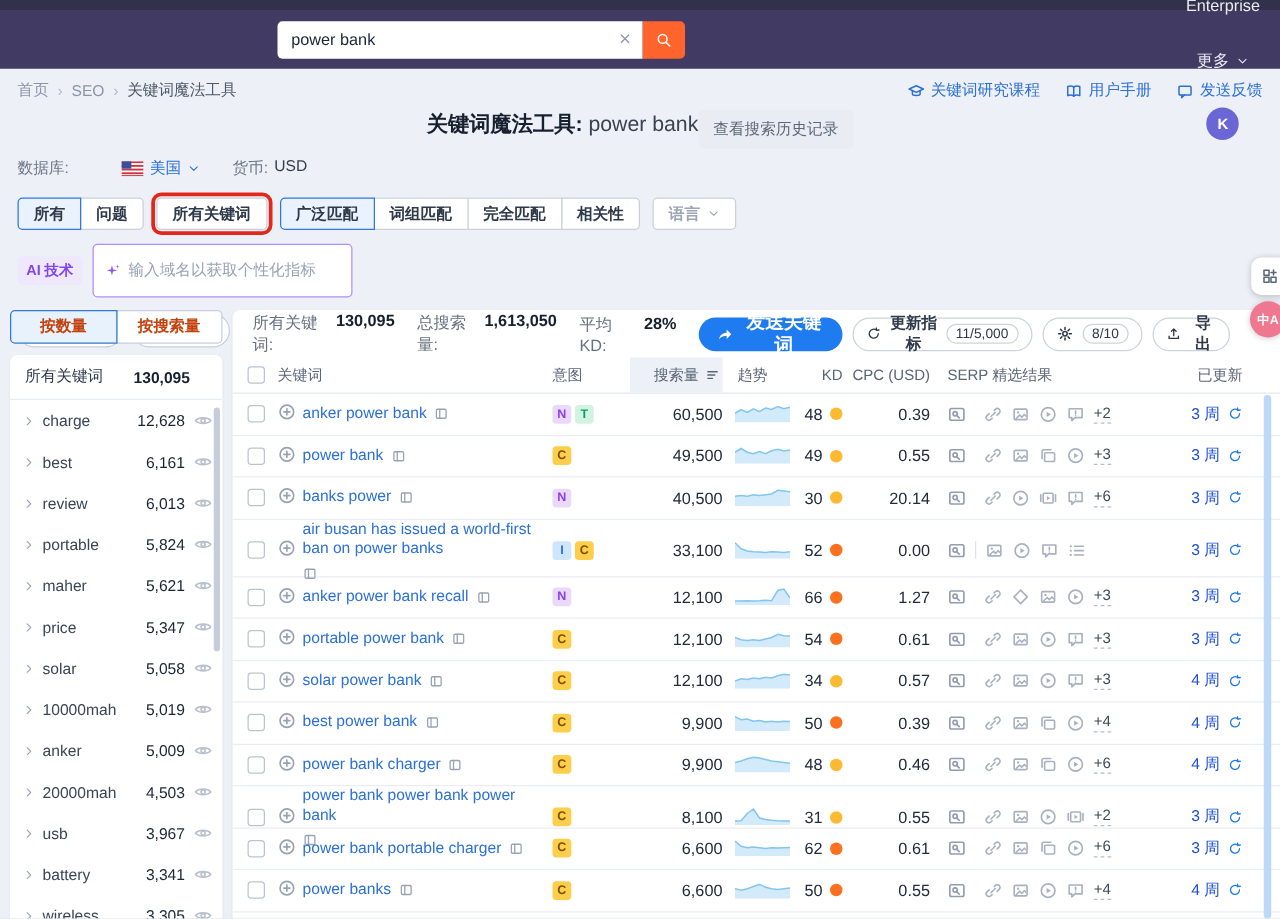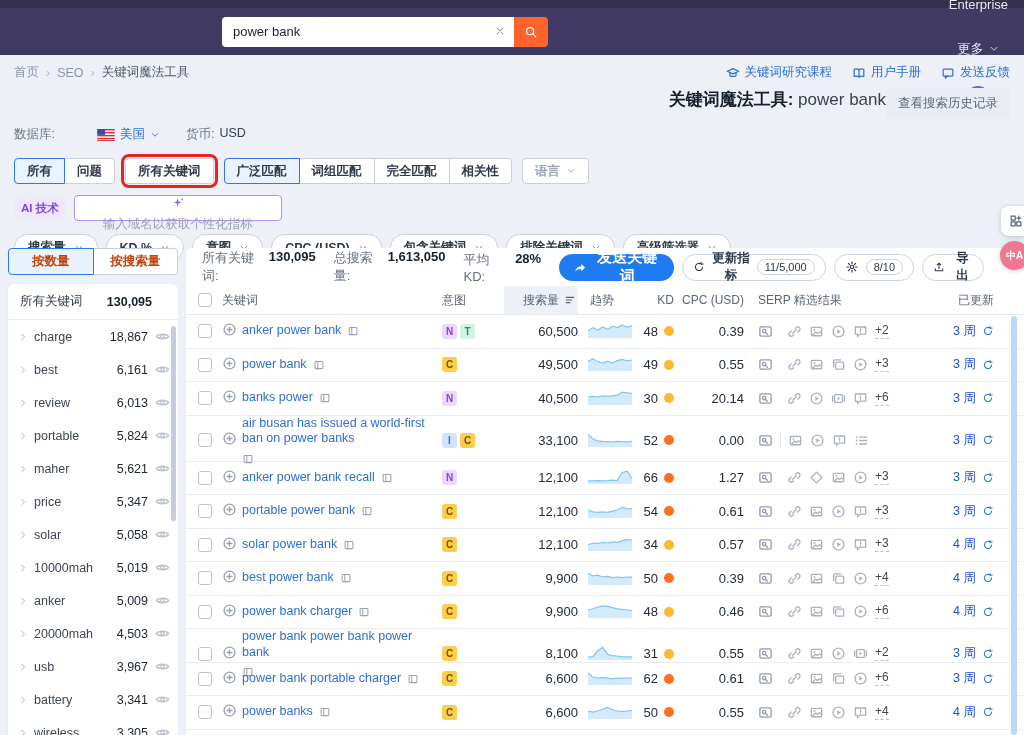--- a/index.html
+++ b/index.html
@@ -22,21 +22,21 @@
   .nav-item { display:flex; align-items:center; gap:6px; cursor:pointer; }
   .avatar { width:26px; height:26px; border-radius:50%; background:#6b66d6; color:#fff; font-size:12px; font-weight:bold; display:flex; align-items:center; justify-content:center; }
 
   
   .crumb-row { display:flex; justify-content:space-between; align-items:center; padding:9px 14px 0 14px; font-size:12.5px; }
   .crumbs { color:#8b94a7; display:flex; gap:7px; align-items:center; }
   .crumbs .sep { color:#b3bac8; }
   .crumbs .last { color:#4d5868; }
   .help { display:flex; gap:20px; }
   .help-link { display:flex; gap:5px; align-items:center; color:#2b70d8; cursor:pointer; }
-  .title-row { display:flex; justify-content:flex-end; align-items:flex-start; padding:7px 14px 0; }
+  .title-row { display:flex; justify-content:center; align-items:flex-start; padding:7px 14px 0; }
   .title-row h1 { font-size:17px; font-weight:bold; color:#16202f; }
   .title-row h1 .q { font-weight:500; color:#39424f; }
   .hist-btn { background:#e9ecf3; border:none; border-radius:4px; padding:7px 12px; font-size:12.5px; color:#5c6879; cursor:pointer; font-family:inherit; }
   .db-row { display:flex; gap:26px; padding:7px 14px 0; font-size:12.5px; color:#6b7687; align-items:center; }
   .db-link { color:#2b70d8; display:flex; gap:5px; align-items:center; cursor:pointer;padding-left:36px; }
   .flag { width:18px; height:12px; display:inline-flex; } .flag svg{width:100%;height:100%;}
   .dark { color:#343e4e; }
 
   
   .tabs-row { display:flex; align-items:center; gap:10px; padding:15px 14px 0; }
@@ -47,21 +47,21 @@
   .seg .tab:first-child { border-radius:4px 0 0 4px; }
   .seg .tab:last-child { border-radius:0 4px 4px 0; }
   .tab.single { border-radius:4px; }
   .tab.sel { border-color:#2e79e0; background:#eaf3fd; position:relative; z-index:1; }
   .tab.annot { outline:3px solid #e3271c; outline-offset:1px; }
   .tab.lang { color:#9aa4b5; }
 
   
   .ai-row { display:flex; align-items:center; gap:8px; padding:11px 14px 0; }
   .ai-chip { background:#efe8fc; color:#8246ee; font-size:11.5px; font-weight:700; padding:4px 7px; border-radius:4px; }
-  .ai-input { width:208px; height:26px; border:1px solid #b18ef3; border-radius:4px; background:#fff; display:flex; align-items:center; gap:6px; padding:0 8px; color:#98a2b4; font-size:12.5px; cursor:text;flex-direction:column; }
+  .ai-input { width:208px; height:43px; border:1px solid #b18ef3; border-radius:4px; background:#fff; display:flex; align-items:center; gap:6px; padding:0 8px; color:#98a2b4; font-size:12.5px; cursor:text; }
   .ai-input .ic { color:#8b5cf6; }
 
   
   .filter-row { display:flex; gap:8px; padding:13px 14px 0; }
   .pill { height:27px; padding:0 13px; border:1px solid #c9d0dc; border-radius:14px; background:#fff; display:flex; align-items:center; gap:8px; font-size:12.5px; font-weight:600; color:#2e3949; cursor:pointer; font-family:inherit; }
   .pill .ic, .tab .ic { color:#5b6678; }
 
   
   .main { position:absolute; top:248px; left:8px; right:0; bottom:0; display:flex; }
   .side { width:170px; display:flex; flex-direction:column; margin-right:8px; flex:none; }
@@ -352,21 +352,21 @@
             <b>130,095</b>
         </div>
         <div id="side-list">
             <div class="side-item">
               <span class="ic ic10 chev">
                 <svg viewBox="0 0 16 16" fill="none" stroke="currentColor" stroke-width="1.4" stroke-linecap="round" stroke-linejoin="round">
                   <path d="M6 3.5L10.5 8 6 12.5"></path>
                 </svg>
               </span>
               <span class="name">charge</span>
-              <span class="val">18,867</span>
+              <span class="val">12,628</span>
               <span class="ic ic15 eye">
                 <svg viewBox="0 0 16 16" fill="none" stroke="currentColor" stroke-width="1.4" stroke-linecap="round" stroke-linejoin="round">
                   <path d="M1.5 8C3.8 4.8 12.2 4.8 14.5 8 12.2 11.2 3.8 11.2 1.5 8z"></path>
                   <circle cx="8" cy="8" r="1.7"></circle>
                 </svg>
               </span>
             </div>
             <div class="side-item">
               <span class="ic ic10 chev">
                 <svg viewBox="0 0 16 16" fill="none" stroke="currentColor" stroke-width="1.4" stroke-linecap="round" stroke-linejoin="round">

